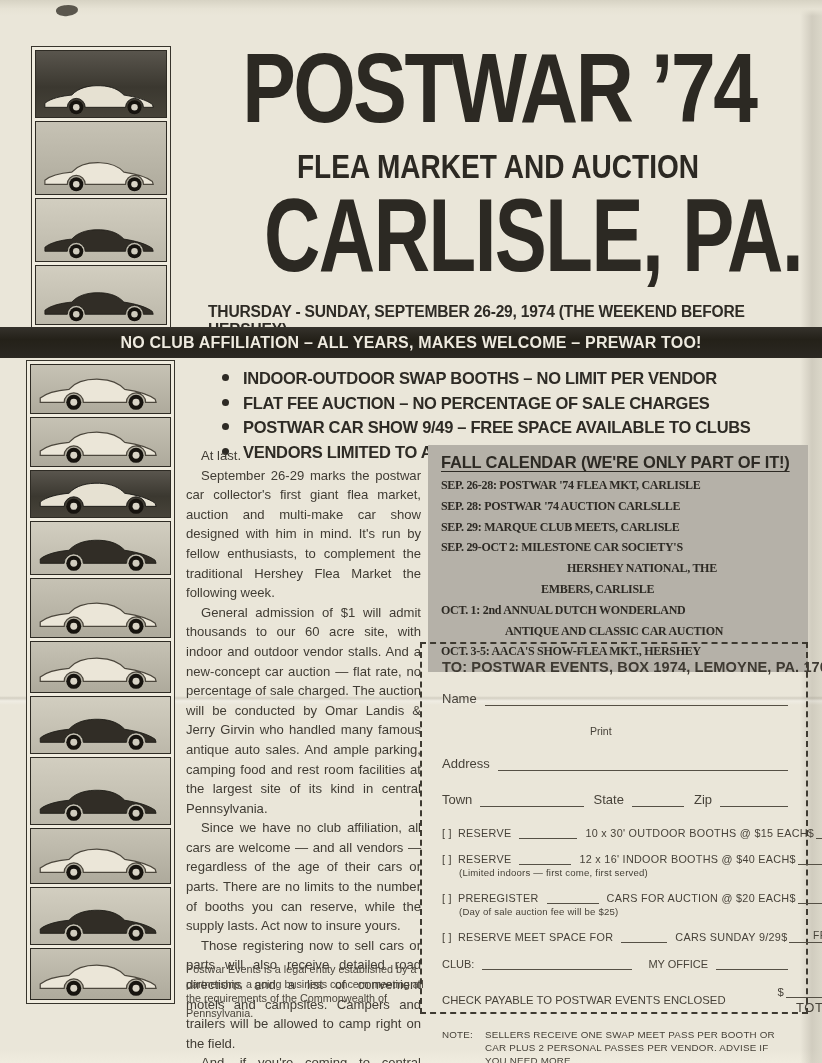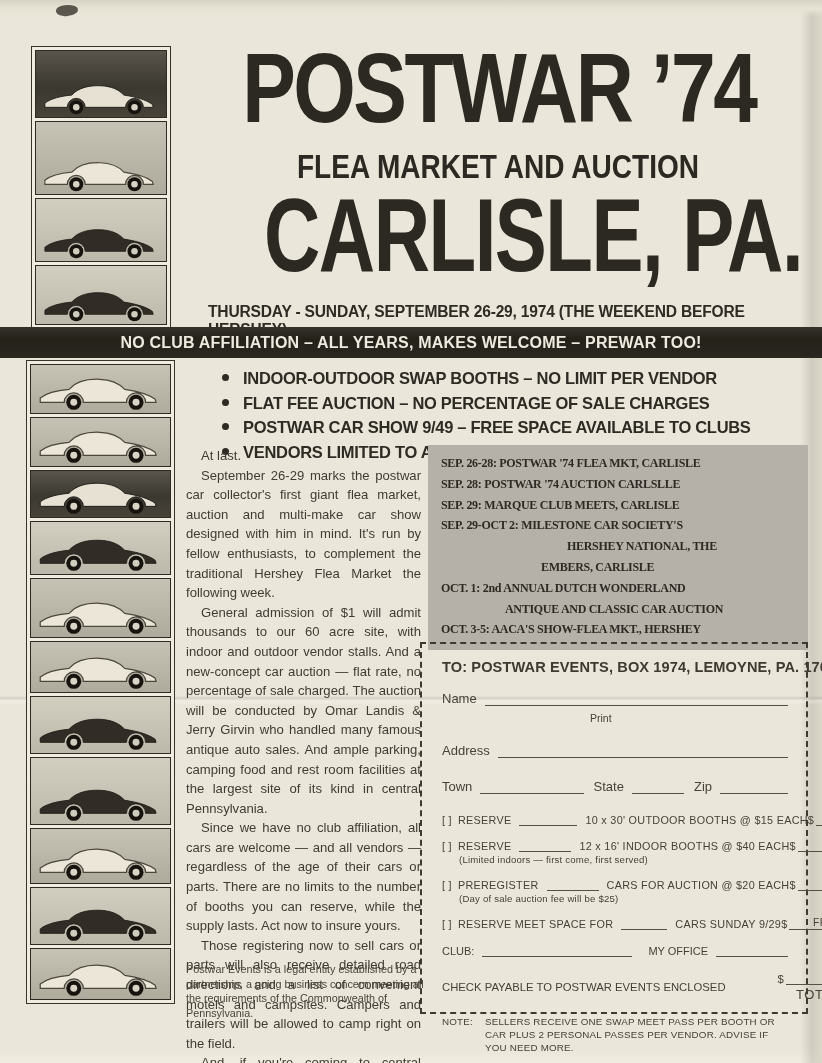--- a/index.html
+++ b/index.html
@@ -60,21 +60,21 @@
 
   
   #form{position:absolute;left:420px;top:642px;width:388px;height:372px;box-sizing:border-box;
     border:2px dashed #3e3a31;padding:15px 18px 8px 20px;color:#474239;}
   #form .fheading{text-align:center;font-weight:bold;font-size:14.6px;letter-spacing:.1px;color:#3e3a32;margin-bottom:16px;white-space:nowrap;}
   .frow{display:flex;align-items:center;font-size:13px;}
   .frow .lab{margin-right:8px;flex:none;}
   .line{flex:1;border-bottom:1.3px solid #555045;height:13px;}
   .line.w58{flex:none;width:52px;margin-right:10px;}
   .line.w64{flex:none;width:68px;}
-  .print-under{font-size:10.5px;padding-left:148px;margin-top:6px;}
+  .print-under{font-size:10.5px;padding-left:148px;margin-top:19px;}
   .mt20{margin-top:19px;}  .mt22{margin-top:21px;}
   .rrow{margin-top:13px;}
   .rrow:first-child{margin-top:19px;}
   .rline{display:flex;align-items:flex-end;font-size:10.8px;letter-spacing:.3px;white-space:nowrap;}
   .rline .cb{margin-right:6px;}
   .rline .blank{border-bottom:1px solid #555045;height:10px;margin:0 8px;flex:none;}
   .rline .amt{margin-left:auto;display:flex;align-items:flex-end;}
   .rline .line2{display:inline-block;width:76px;border-bottom:1px solid #555045;height:12px;text-align:center;font-size:10.3px;margin-left:2px;}
   .rnote{font-size:9.6px;letter-spacing:.2px;margin:2px 0 0 17px;}
   .club-row{margin-top:15px;font-size:11px;}
@@ -264,20 +264,21 @@
       <p>September 26-29 marks the postwar car collector's first giant flea market, auction and multi-make car show designed with him in mind. It's run by fellow enthusiasts, to complement the traditional Hershey Flea Market the following week.</p>
       <p>General admission of $1 will admit thousands to our 60 acre site, with indoor and outdoor vendor stalls. And a new-concept car auction — flat rate, no percentage of sale charged. The auction will be conducted by Omar Landis &amp; Jerry Girvin who handled many famous antique auto sales. And ample parking, camping food and rest room facilities at the largest site of its kind in central Pennsylvania.</p>
       <p>Since we have no club affiliation, all cars are welcome — and all vendors — regardless of the age of their cars or parts. There are no limits to the number of booths you can reserve, while the supply lasts. Act now to insure yours.</p>
       <p>Those registering now to sell cars or parts will also receive detailed road directions and a list of convenient motels and campsites. Campers and trailers will be allowed to camp right on the field.</p>
       <p>And, if you're coming to central Pennsylvania this fall just to browse or buy, come visit us. We promise you won't be disappointed!</p>
     </div>
 
   <div id="footnote">Postwar Events is a legal entity established by a partnership, a going business concern meeting all the requirements of the Commonwealth of Pennsylvania.</div>
 
   <div id="calendar">
+    <div class="cal-title">FALL CALENDAR (WE'RE ONLY PART OF IT!)</div>
     <div>
 
     <div class="cal-line">SEP. 26-28:  POSTWAR '74 FLEA MKT, CARLISLE</div>
         <div class="cal-line">SEP. 28:  POSTWAR '74 AUCTION CARLSLLE</div>
         <div class="cal-line">SEP. 29:  MARQUE CLUB MEETS, CARLISLE</div>
         <div class="cal-line">SEP. 29-OCT 2:  MILESTONE CAR SOCIETY'S</div>
         <div class="cal-line" style="padding-left: 126px;">HERSHEY NATIONAL, THE</div>
         <div class="cal-line" style="padding-left: 100px;">EMBERS, CARLISLE</div>
         <div class="cal-line">OCT. 1:  2nd ANNUAL DUTCH WONDERLAND</div>
         <div class="cal-line" style="padding-left: 64px;">ANTIQUE AND CLASSIC CAR AUCTION</div>

